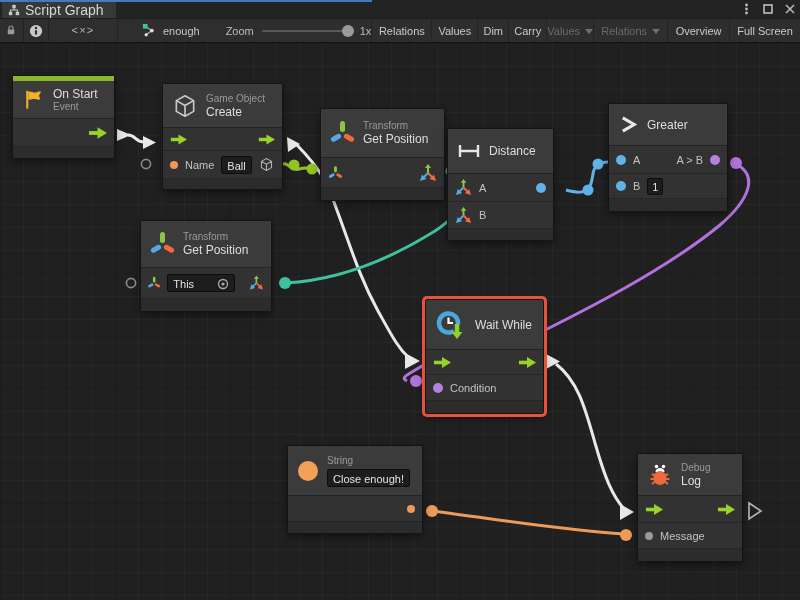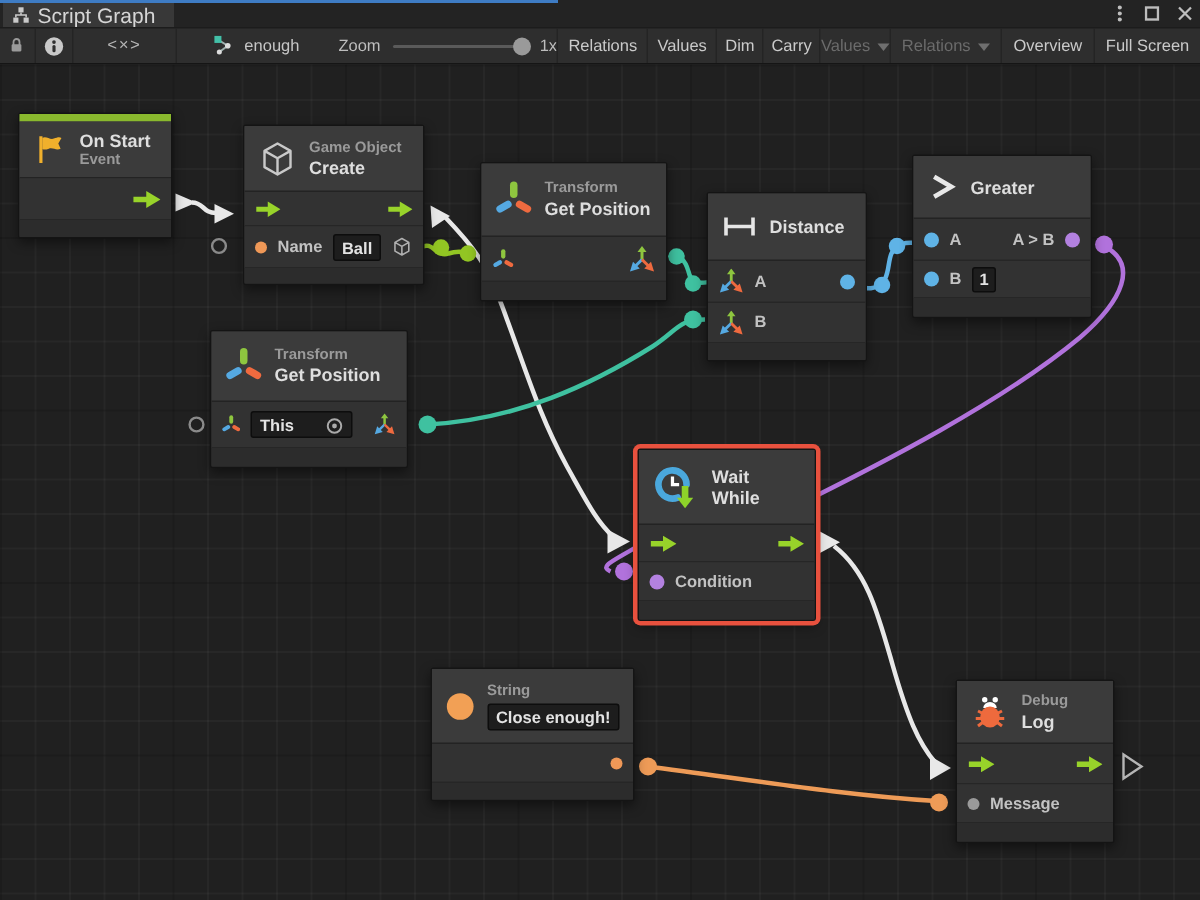--- a/index.html
+++ b/index.html
@@ -29,21 +29,21 @@
   .zoom-knob { position:absolute; right:-2px; top:-5px; width:12px; height:12px; border-radius:50%; background:#9a9a9a; }
   .code-glyph { color:#b5b5b5; font-size:11px; letter-spacing:1px; font-family:"Liberation Mono", monospace; }
 
   
   .canvas { position:absolute; top:43px; left:0; width:800px; height:557px; background-color:#202020;
     background-image:
       linear-gradient(rgba(0,0,0,.28) 1px, transparent 1px),
       linear-gradient(90deg, rgba(0,0,0,.28) 1px, transparent 1px),
       linear-gradient(rgba(255,255,255,.03) 1px, transparent 1px),
       linear-gradient(90deg, rgba(255,255,255,.03) 1px, transparent 1px);
-    background-size:115px 115px, 115px 115px, 23px 23px, 23px 23px; overflow:hidden;font-weight:bold; }
+    background-size:115px 115px, 115px 115px, 23px 23px, 23px 23px; overflow:hidden; }
   .wires { position:absolute; inset:0; z-index:1; }
 
   
   .node { position:absolute; z-index:2; background:#323232; border:1px solid #141414; border-radius:2px;
     box-shadow:0 3px 8px rgba(0,0,0,.45); }
   .node.selected { box-shadow:0 0 0 3px #e8513e, 0 3px 8px rgba(0,0,0,.45); }
   .event-bar { height:5px; background:#8ab92e; }
   .nhead { background:#3b3b3b; display:flex; align-items:center; gap:8px; padding:0 9px; border-bottom:1px solid #232323; }
   .nrow { background:#323232; display:flex; align-items:center; gap:7px; padding:0 7px; border-bottom:1px solid #262626; }
   .nfoot { background:#2c2c2c; }
@@ -296,21 +296,21 @@
             <polygon points="6,4 9,0 12,4" fill="#8ec63f"></polygon>
           <path d="M9 9 L4 14" stroke="#55a9e2" stroke-width="2"></path>
             <polygon points="3,10.5 1,17 7.5,15" fill="#55a9e2"></polygon>
           <path d="M9 9 L14 14" stroke="#ef6a3f" stroke-width="2"></path>
             <polygon points="10.5,15 17,17 15,10.5" fill="#ef6a3f"></polygon>
         </svg>
       </div>
       <div class="nfoot" style="height:12px"></div>
     </div>
 
-    <div class="node" style="left:471px;top:85px;width:107px">
+    <div class="node" style="left:447px;top:85px;width:107px">
       <div class="nhead" style="height:45px">
         <svg width="24" height="16" viewBox="0 0 24 16">
           <path d="M3 2 V14 M21 2 V14 M3 8 H21" stroke="#e6e6e6" stroke-width="2.4"></path>
         </svg>
         <div class="ntitle">Distance</div>
       </div>
       <div class="nrow" style="height:28px">
         <svg width="17" height="17" viewBox="0 0 18 18">
           <path d="M9 9 V3" stroke="#8ec63f" stroke-width="2"></path>
             <polygon points="6,4 9,0 12,4" fill="#8ec63f"></polygon>

